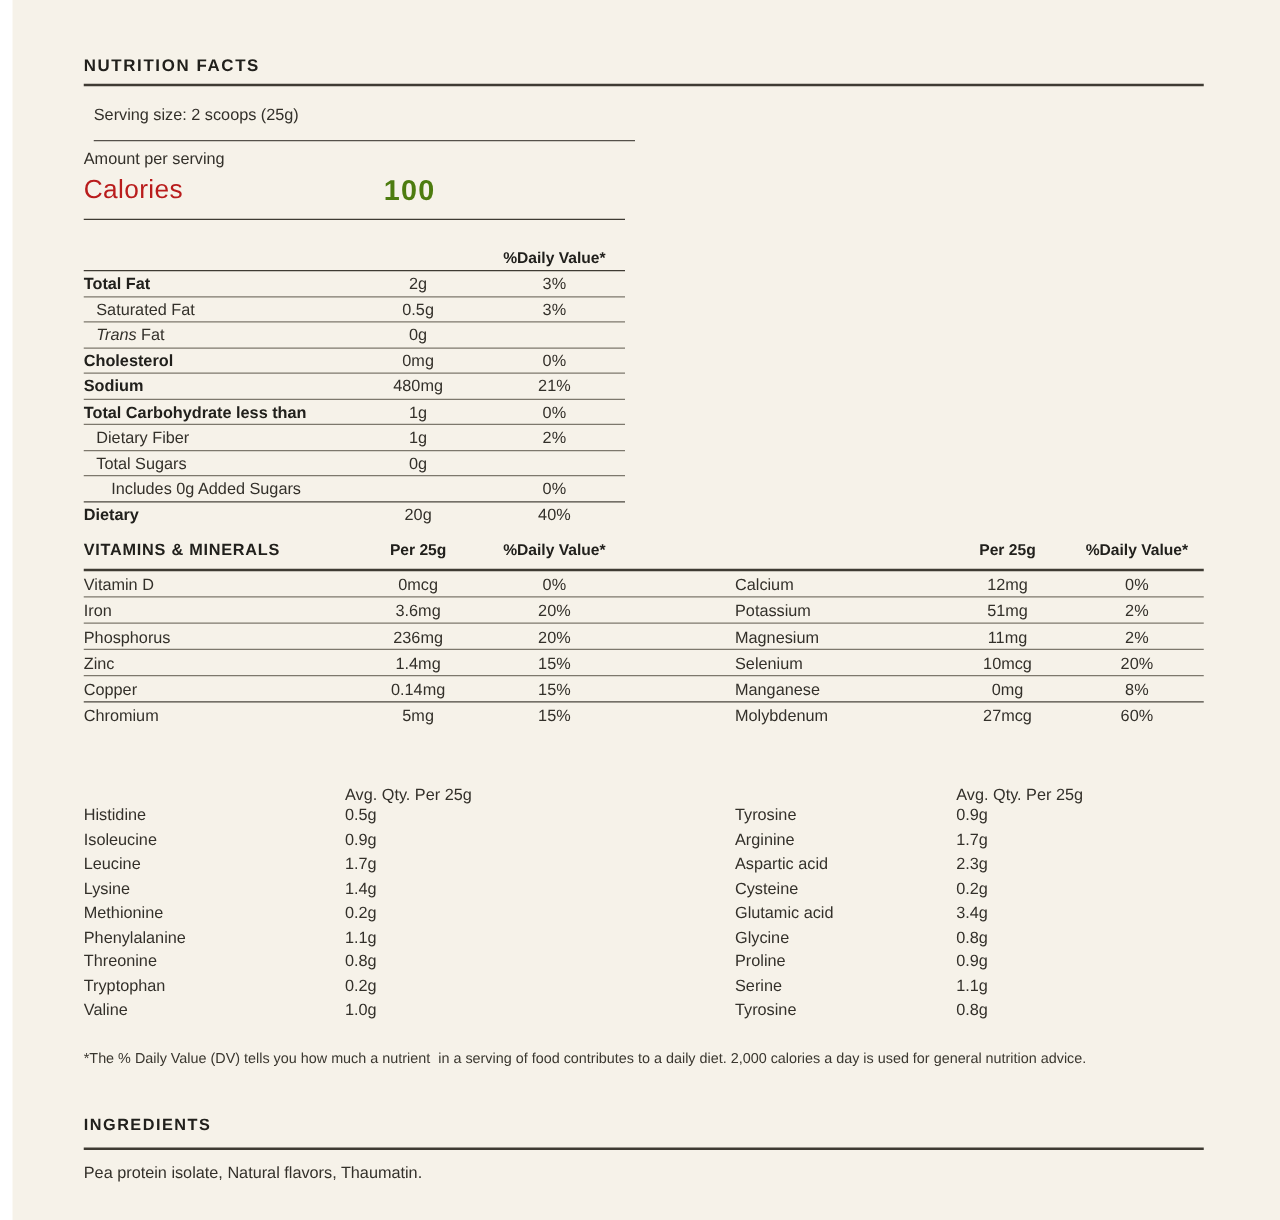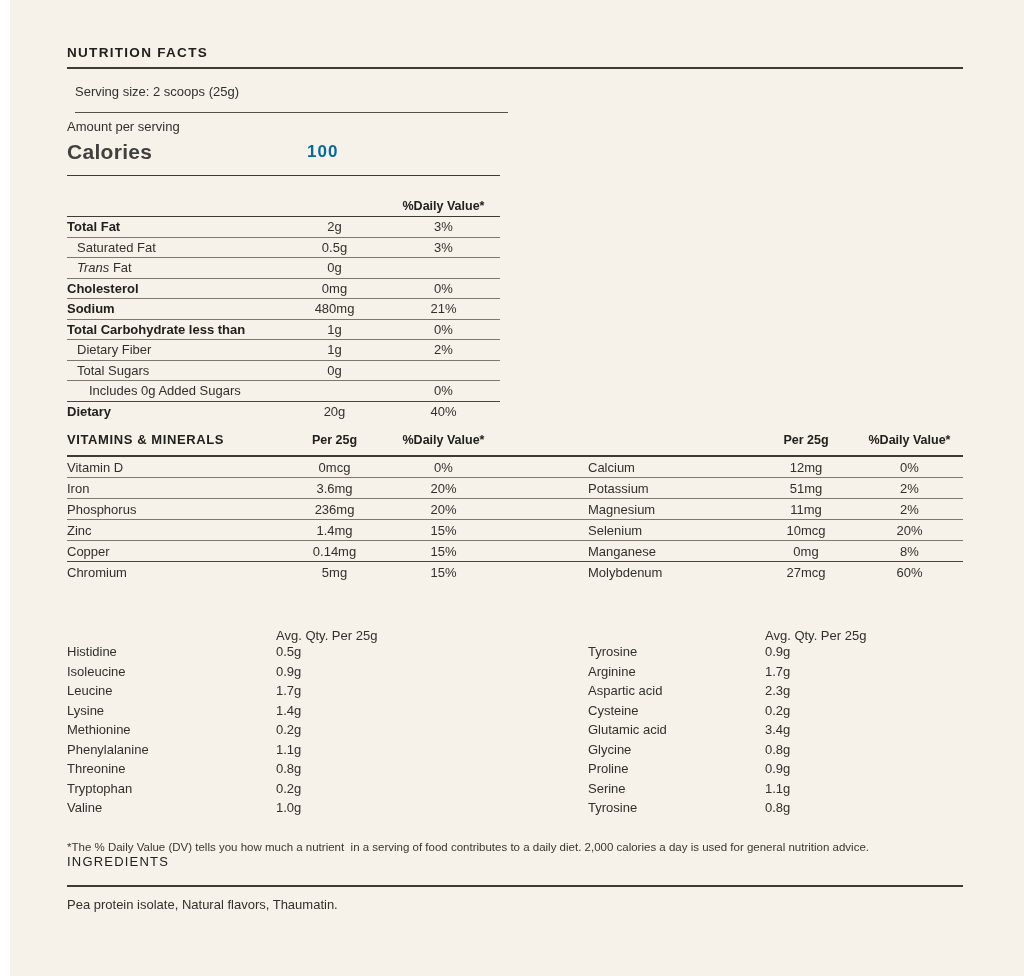--- a/index.html
+++ b/index.html
@@ -44,27 +44,27 @@
   }
   .calories-wrap {
     margin-top: 4px;
     padding-bottom: 8px;
     border-bottom: 1.5px solid #3f3b33;
     position: relative;
     height: 38px;
   }
   .calories-label {
     font-size: 21px; line-height: 28px;
-    font-weight: bold; color: #404040;
+    font-weight: normal; color: #b91c1c;
     letter-spacing: 0.3px;
   }
   .calories-value {
     position: absolute; left: 240px; top: 0;
-    font-size: 17px; line-height: 28px;
-    font-weight: bold; color: #0369a1;
+    font-size: 23px; line-height: 28px;
+    font-weight: bold; color: #4d7c0f;
     letter-spacing: 1px;
   }
 
   
   .ntable { margin-top: 16px; }
   .ngrid {
     display: grid;
     grid-template-columns: 215px 105px 113px;
     align-items: center;
   }
@@ -126,24 +126,25 @@
   .arow { height: 19.5px; font-size: 13px; }
 
   
   .footnote {
     margin-top: 22px;
     font-size: 11.5px; line-height: 14px;
     color: #3a372f;
     white-space: pre-wrap;
   }
   .ingredients-title {
+    margin-top: 38px;
     font-size: 13px; line-height: 15px;
-    font-weight: normal; letter-spacing: 1.2px;
+    font-weight: bold; letter-spacing: 1.2px;
     color: #21201c;
-    padding-bottom: 16px;
+    padding-bottom: 11px;
     border-bottom: 2px solid #3f3b33;
   }
   .ingredients-text {
     margin-top: 10px;
     font-size: 13px; line-height: 15px;
   }
 </style>
 </head>
 <body>
 

